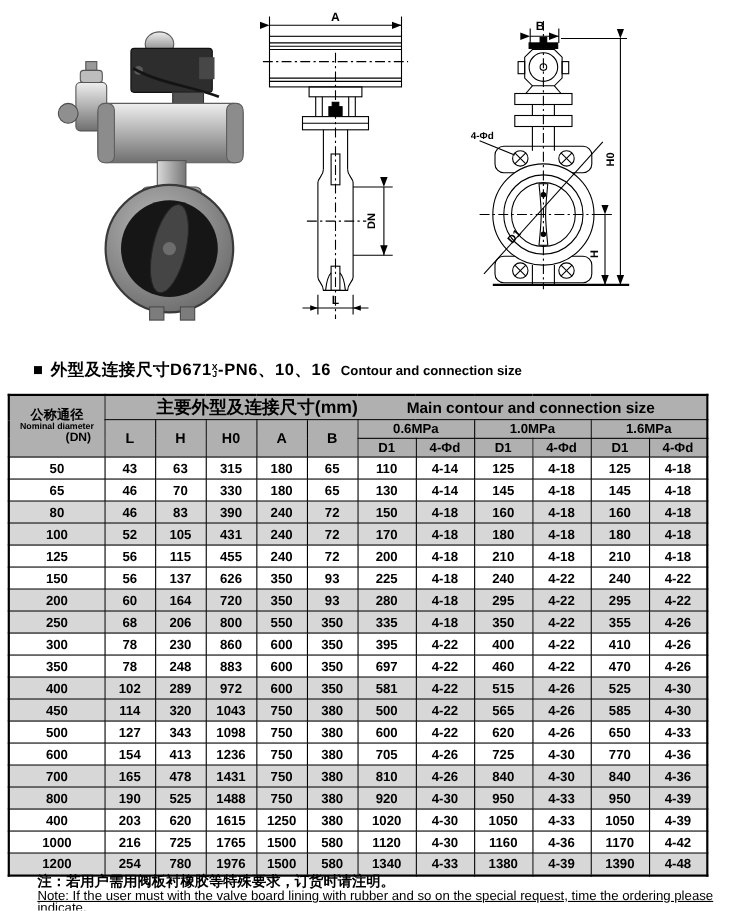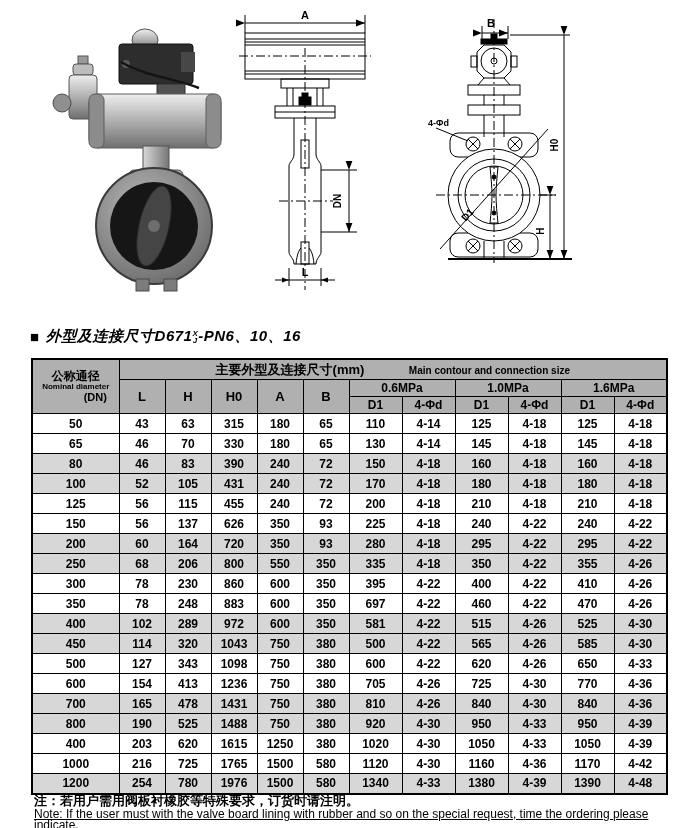--- a/index.html
+++ b/index.html
@@ -9,39 +9,39 @@
     font-family:"Liberation Sans","DejaVu Sans",sans-serif; color:#000;
     overflow:hidden;
   }
   .fig { position:absolute; }
   .fig-photo { left:33px; top:14px; }
   .fig-side  { left:235px; top:6px; }
   .fig-front { left:420px; top:5px; }
 
   .title-row { position:absolute; left:30px; top:327px; display:flex; align-items:center; gap:7px; white-space:nowrap; }
   .title-bullet { font-size:15px; line-height:15px; }
-  .title-cn { font-size:15px; font-weight:bold; letter-spacing:0.5px;font-style:italic; }
+  .title-cn { font-size:15px; font-weight:bold; letter-spacing:0.5px; }
   .stack { display:inline-flex; flex-direction:column; align-items:center; font-size:8px; line-height:7px; font-weight:bold; vertical-align:3px; transform:translateY(-2px); }
   .title-en { font-size:12px; font-weight:bold; margin-left:2px; }
 
   table.spec {
-    position:absolute; left:31px; top:358px; width:635px;
+    position:absolute; left:7px; top:358px; width:635px;
     border-collapse:collapse; table-layout:fixed;
     border:2px solid #000;
   }
   table.spec th, table.spec td {
     border:1px solid #000; text-align:center; vertical-align:middle; padding:0;
     overflow:hidden;
   }
   table.spec thead th { background:#b0b0b0; }
   .h-cn   { font-size:12px; font-weight:bold; line-height:13px; padding-top:1px;}
   .h-en   { font-size:8px;  font-weight:bold; line-height:8px; }
   .h-unit { font-size:11px; font-weight:bold; line-height:13px;margin-left:39px; }
-  .h-main-cn { font-size:13px; font-weight:bold; }
-  .h-main-en { font-size:10px; font-weight:bold;padding-left:40px; }
+  .h-main-cn { font-size:16px; font-weight:bold; }
+  .h-main-en { font-size:14px; font-weight:bold;padding-left:40px; }
   .h-dim  { font-size:13px; font-weight:bold; height:34px; }
   .h-press{ font-size:12px; font-weight:bold; height:17px; }
   .h-sub  { font-size:12px; font-weight:bold; height:17px; }
   tr.hr1 th { height:19px; }
   table.spec tbody td { height:20px; font-size:12px; font-weight:bold; background:#ffffff; }
   table.spec tbody tr.shaded td { background:#d7d7d7; }
 
   .note { position:absolute; left:34px; top:793px; }
   .note-cn { font-size:13px; font-weight:bold; line-height:16px; }
   .note-en { font-size:12px; line-height:11px;text-decoration:underline; }
@@ -233,20 +233,21 @@
     <text x="138" y="140" text-anchor="middle" font-size="10" font-weight="bold" fill="#000" transform="rotate(-90 138 140)">H0</text>
     <text x="124" y="226" text-anchor="middle" font-size="10" font-weight="bold" fill="#000" transform="rotate(-90 124 226)">H</text>
   </svg>
 
   <div class="title-row">
     <span class="title-bullet">■</span>
     <span class="title-cn"><span>外型及连接尺寸D671</span><span class="stack">
           <span>X</span>
           <span>J</span>
         </span><span>-PN6、10、16</span></span>
+    <span class="title-en">Contour and connection size</span>
   </div>
 
   <table class="spec">
     <colgroup>
       <col style="width:87px">
       <col style="width:46px">
         <col style="width:46px">
         <col style="width:46px">
         <col style="width:46px">
         <col style="width:46px">

